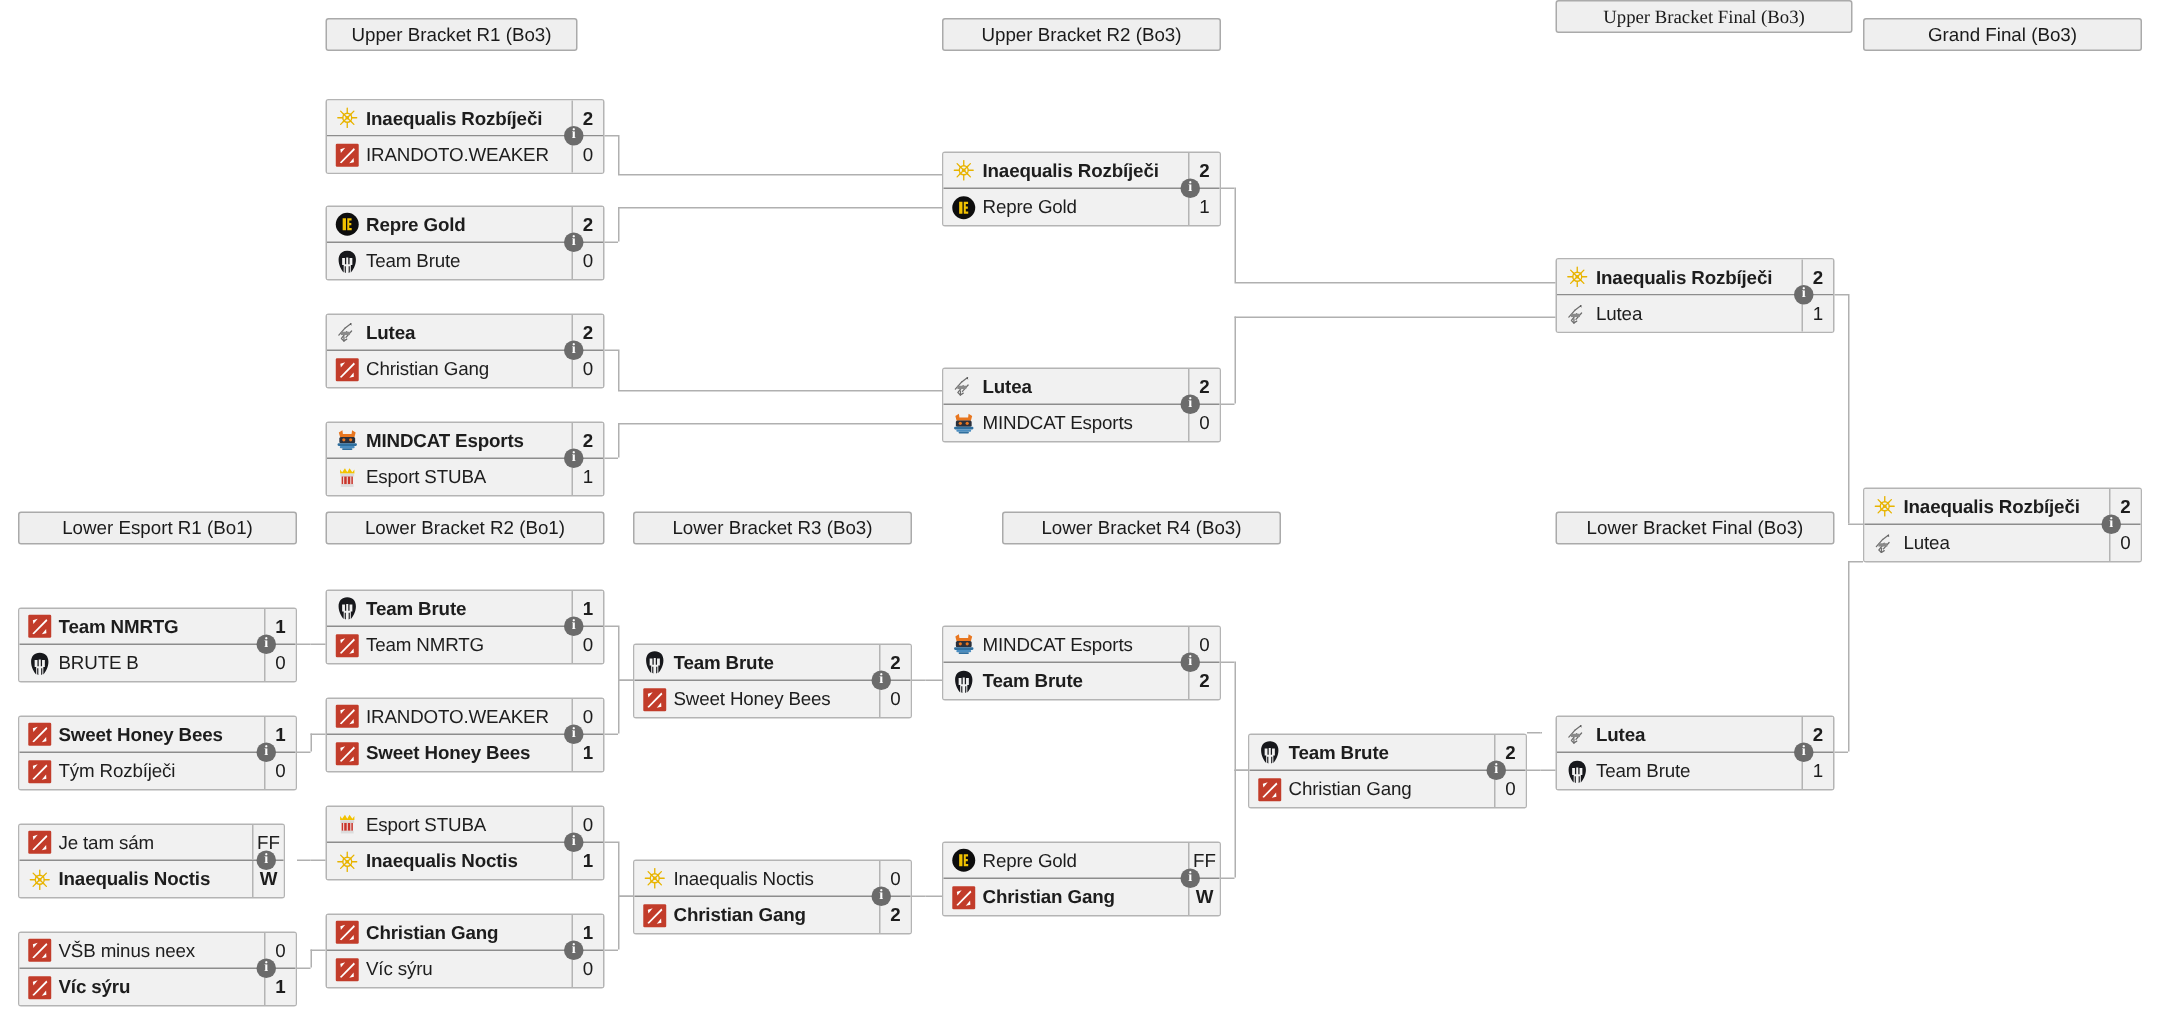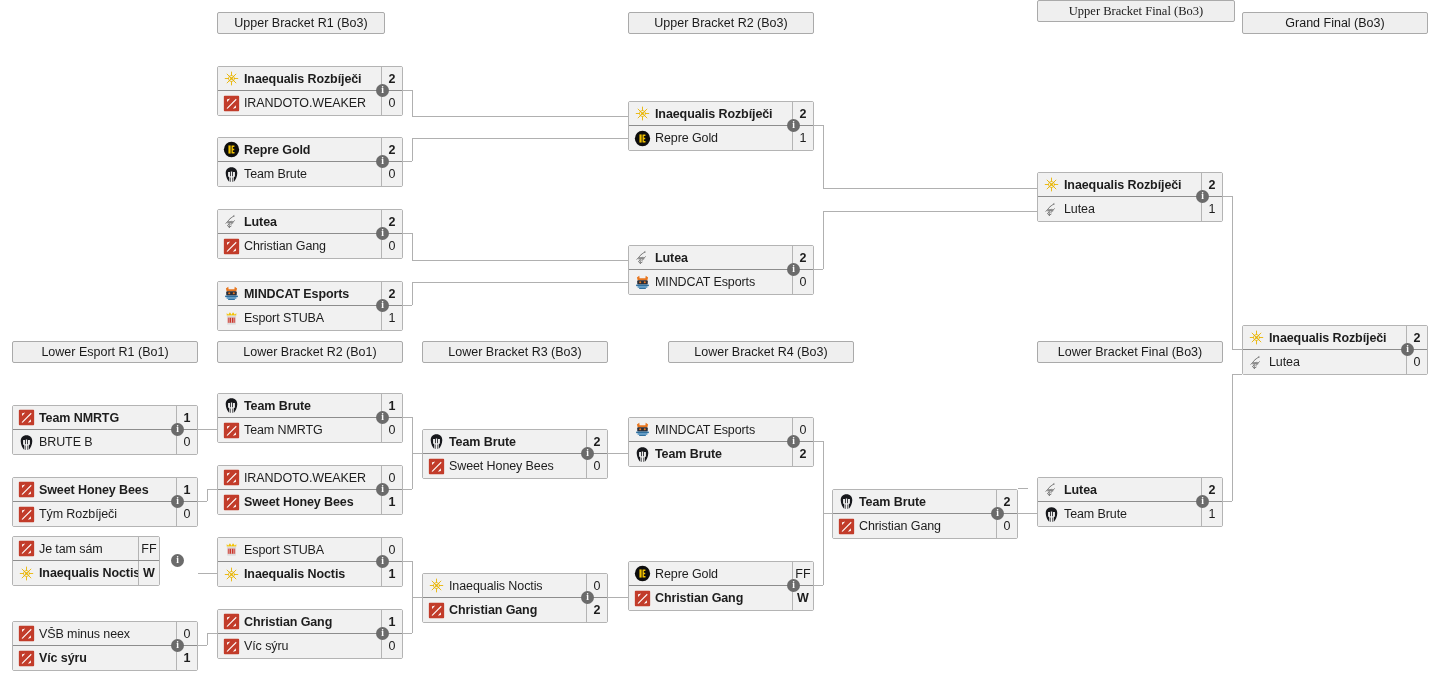--- a/index.html
+++ b/index.html
@@ -466,21 +466,21 @@
             <path d="M4.2 15.6 L15.2 4.4 L16 5.6 L5.4 16.2 Z" fill="#ffffff"></path>
             <path d="M4.6 5.2 L8.4 4.2 L5.0 8.2 Z" fill="#ffffff"></path>
             <path d="M15.2 15.4 L11.6 16.2 L15.0 12.2 Z" fill="#ffffff"></path>
           </svg>
         </span>
         <span class="tname">Tým Rozbíječi</span>
         <span class="score">0</span>
       </div>
       <span class="info-badge" style="left: 158px;">i</span>
     </div>
-    <div class="match" style="left: 12px; top: 536px; width: 148px;">
+    <div class="match" style="left: 12px; top: 549px; width: 178px;">
       <div class="row top">
         <span class="logo">
           <svg width="17" height="17" viewBox="0 0 20 20">
             <rect x="1" y="1" width="18" height="18" rx="1" fill="#c23c2a"></rect>
             <path d="M4.2 15.6 L15.2 4.4 L16 5.6 L5.4 16.2 Z" fill="#ffffff"></path>
             <path d="M4.6 5.2 L8.4 4.2 L5.0 8.2 Z" fill="#ffffff"></path>
             <path d="M15.2 15.4 L11.6 16.2 L15.0 12.2 Z" fill="#ffffff"></path>
           </svg>
         </span>
         <span class="tname">Je tam sám</span>

